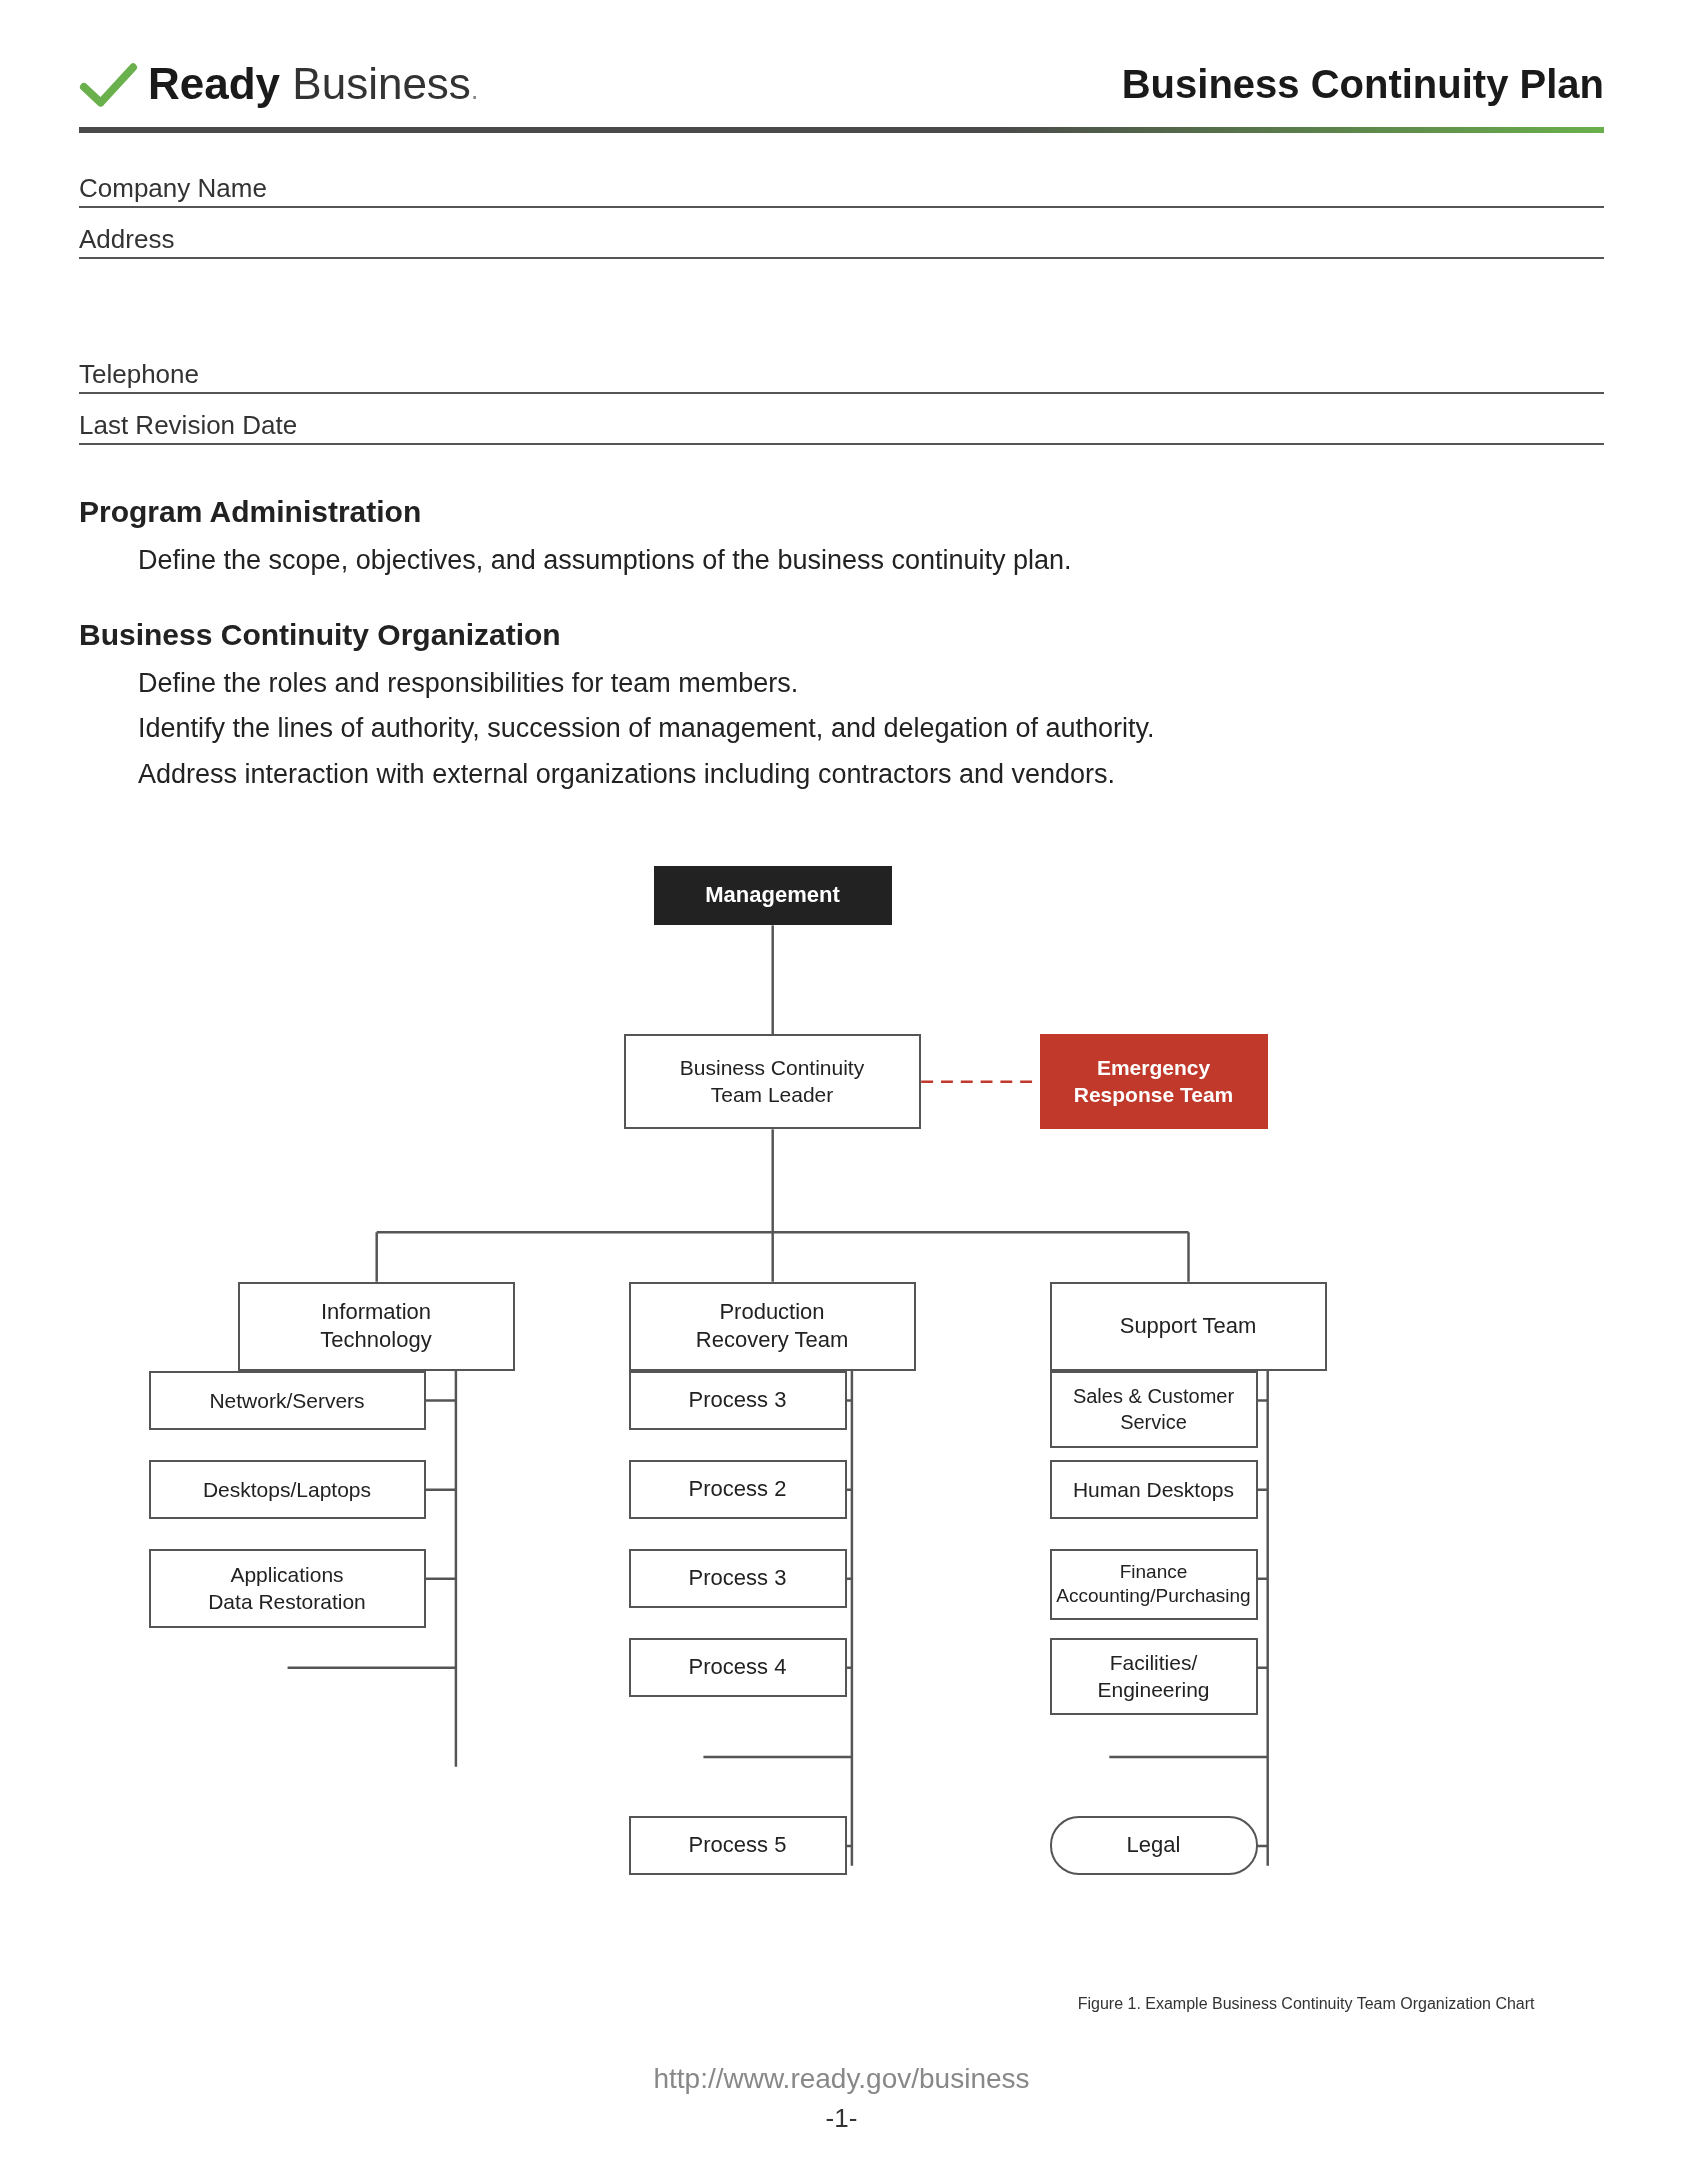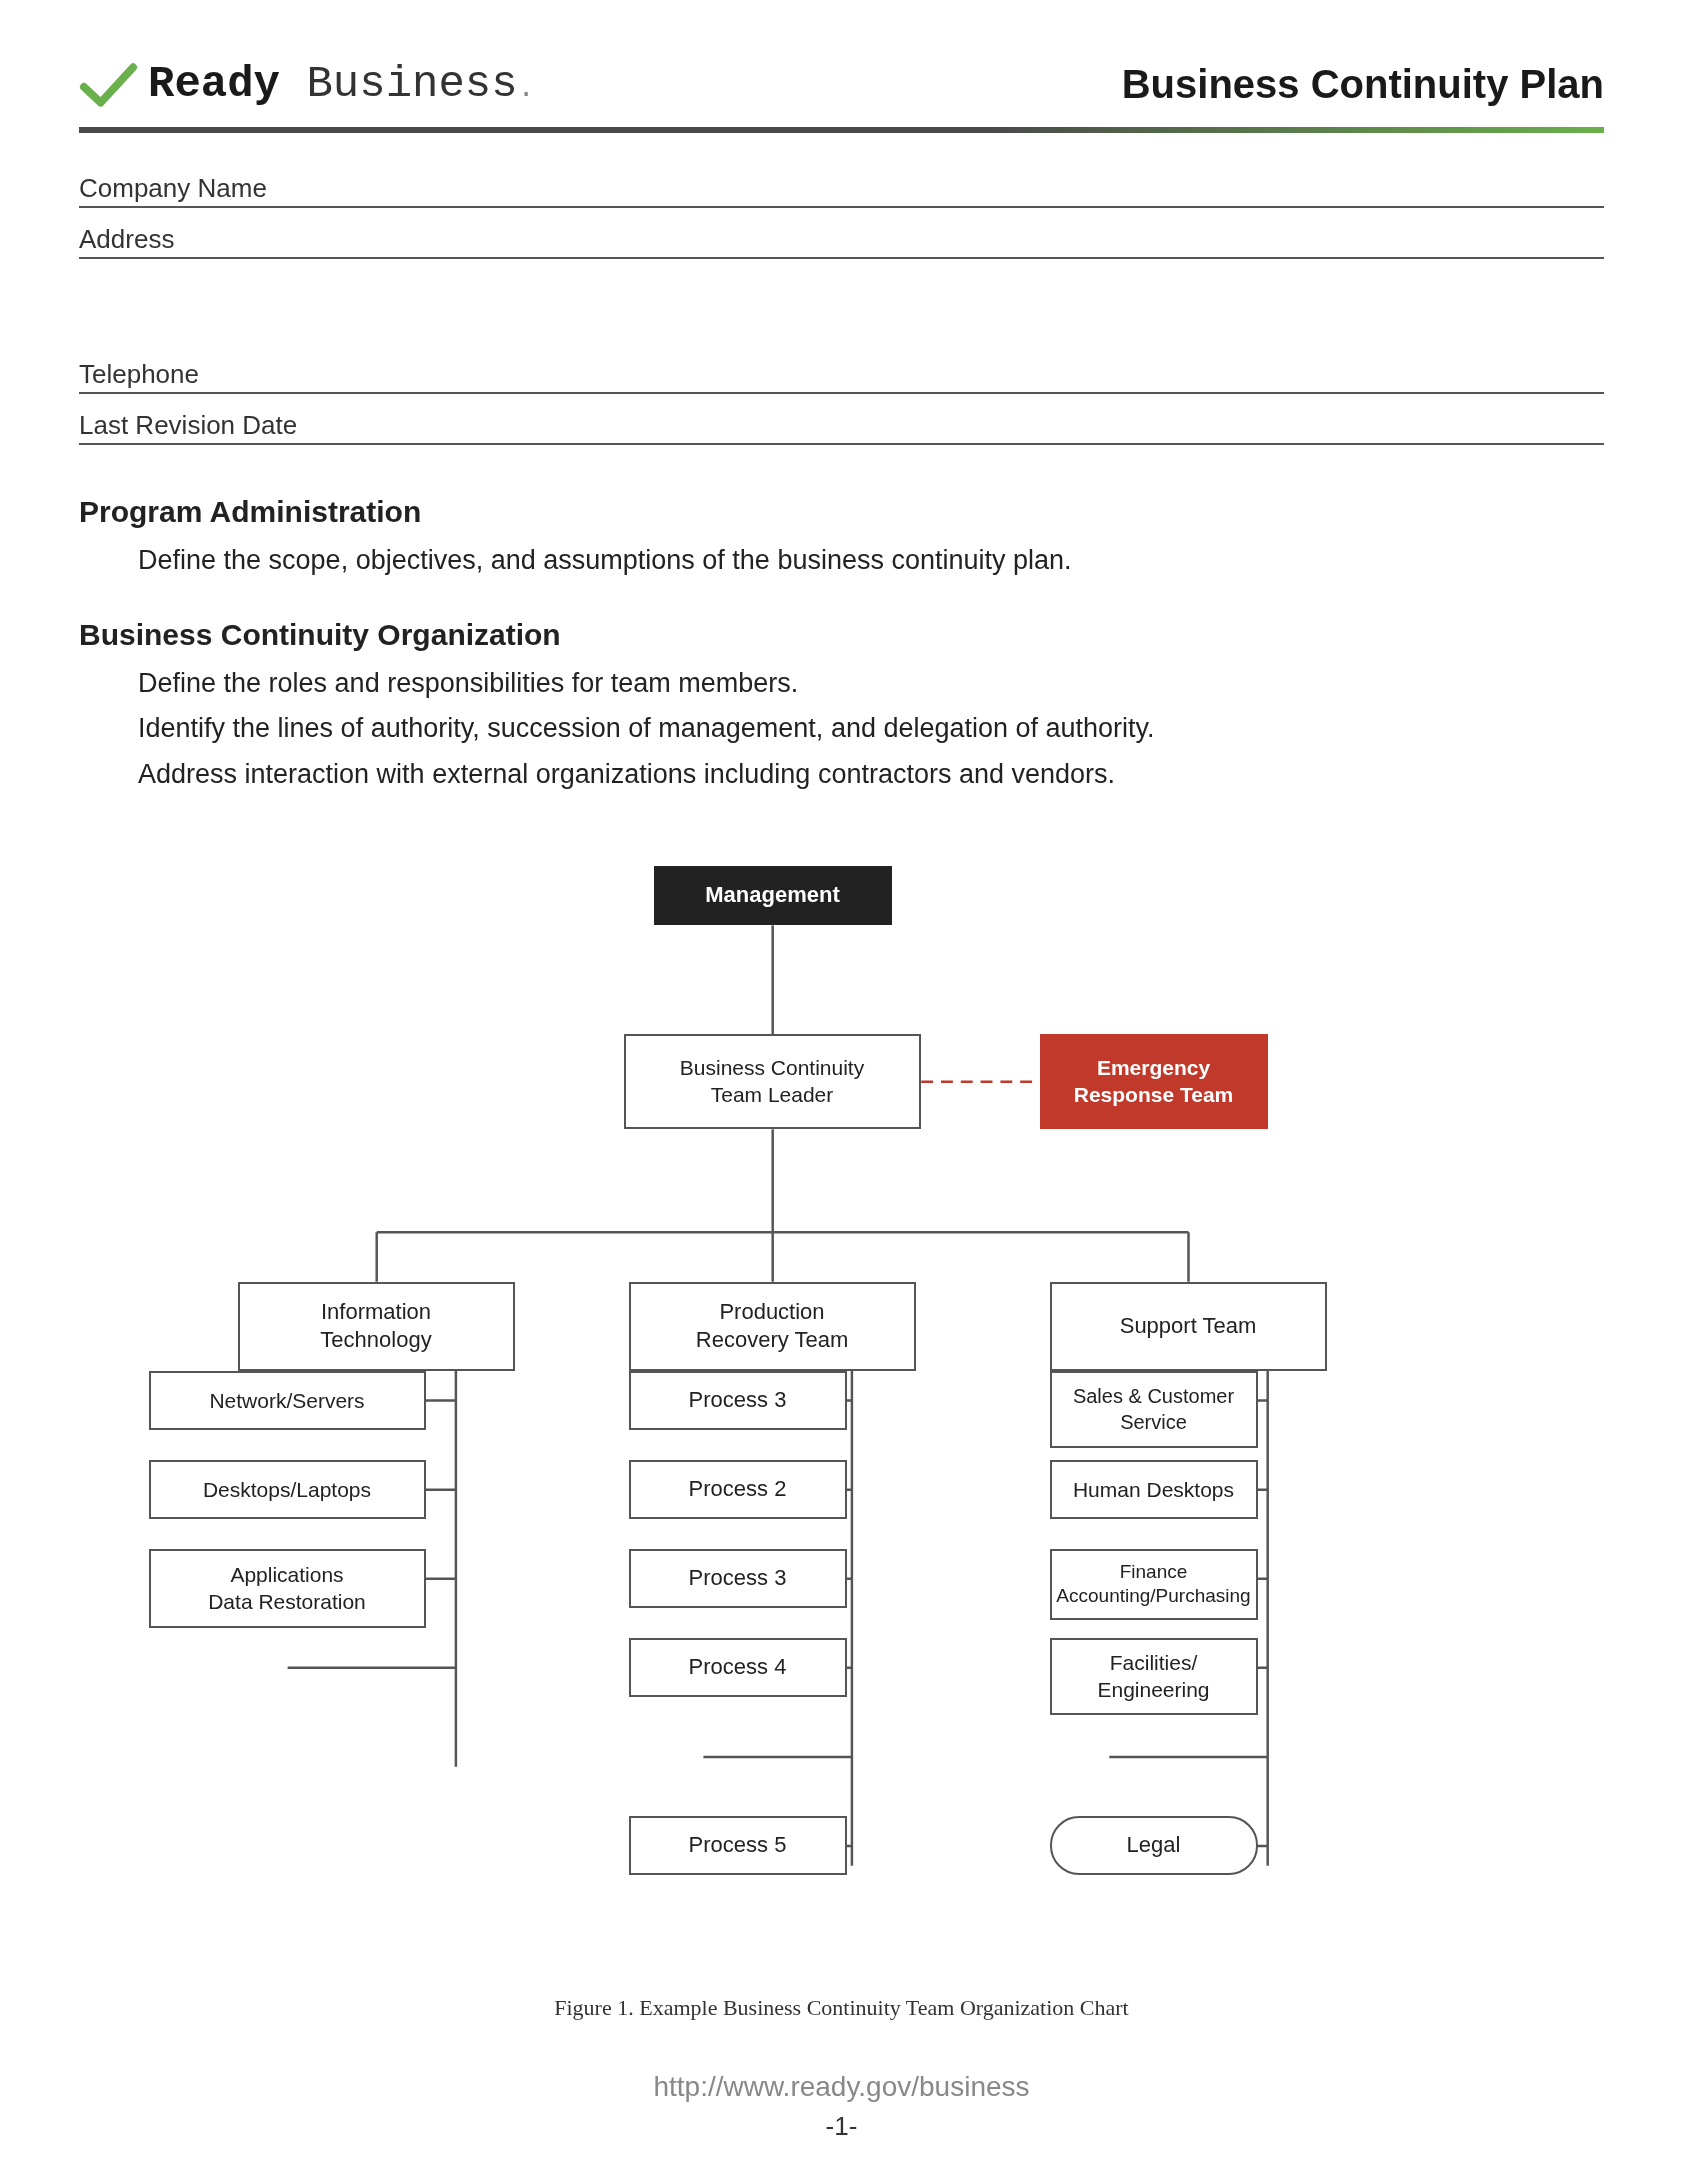--- a/index.html
+++ b/index.html
@@ -25,21 +25,21 @@
       align-items: center;
       gap: 10px;
     }
     .logo-check {
       width: 59px;
       height: 50px;
     }
     .logo-text {
       font-size: 44px;
       color: #333;
-      font-family: Liberation Mono, monospace;
+      font-family: Liberation Sans, sans-serif;
       text-align: center;
     }
     .logo-text strong {
       color: #1a1a1a;
       font-weight: 900;
     }
     .header-title {
       font-size: 40px;
       font-weight: bold;
       color: #1a1a1a;
@@ -138,26 +138,25 @@
     .org-svg {
       position: absolute;
       top: 0; left: 0;
       width: 100%;
       height: 100%;
       pointer-events: none;
     }
 
     
     .figure-caption {
-      text-align: center;
-      font-size: 22px;
+      text-align: right;
+      font-size: 16px;
       color: #333;
       margin-top: 20px;
       margin-bottom: 50px;
-      font-family: Liberation Serif, serif;
     }
 
     
     .footer {
       text-align: center;
       margin-top: 40px;
     }
     .footer-url {
       font-size: 28px;
       color: #888;

